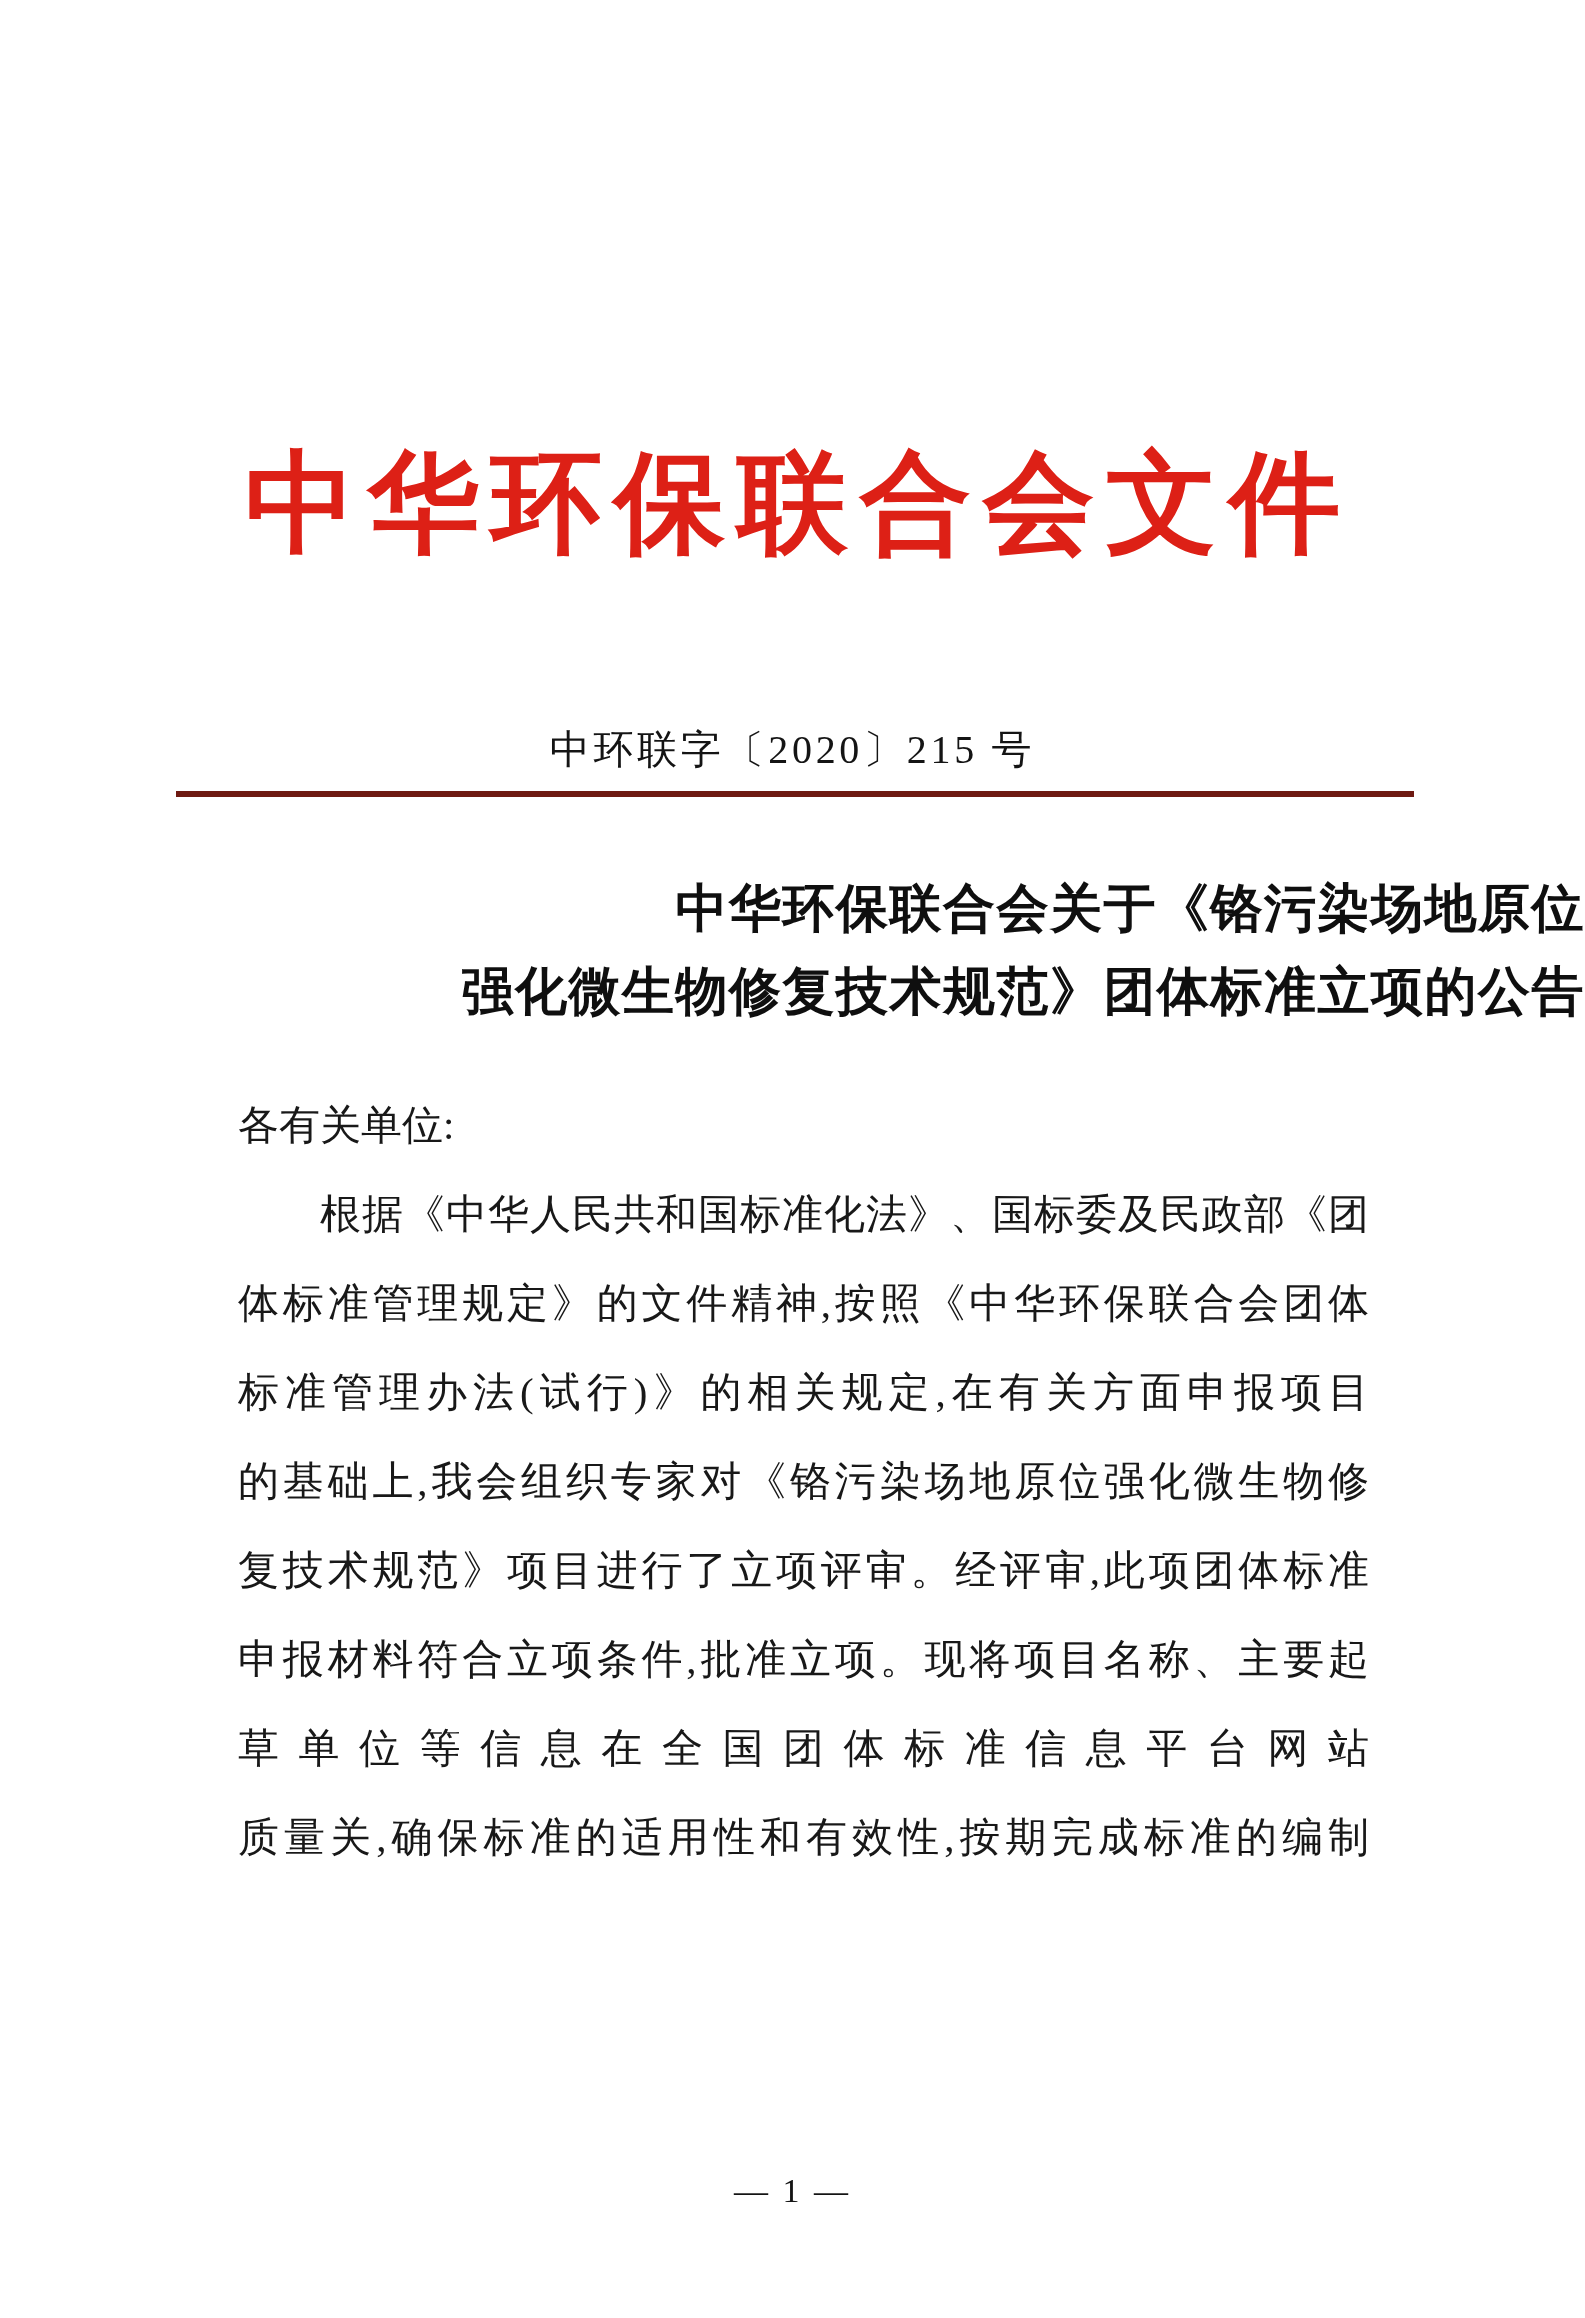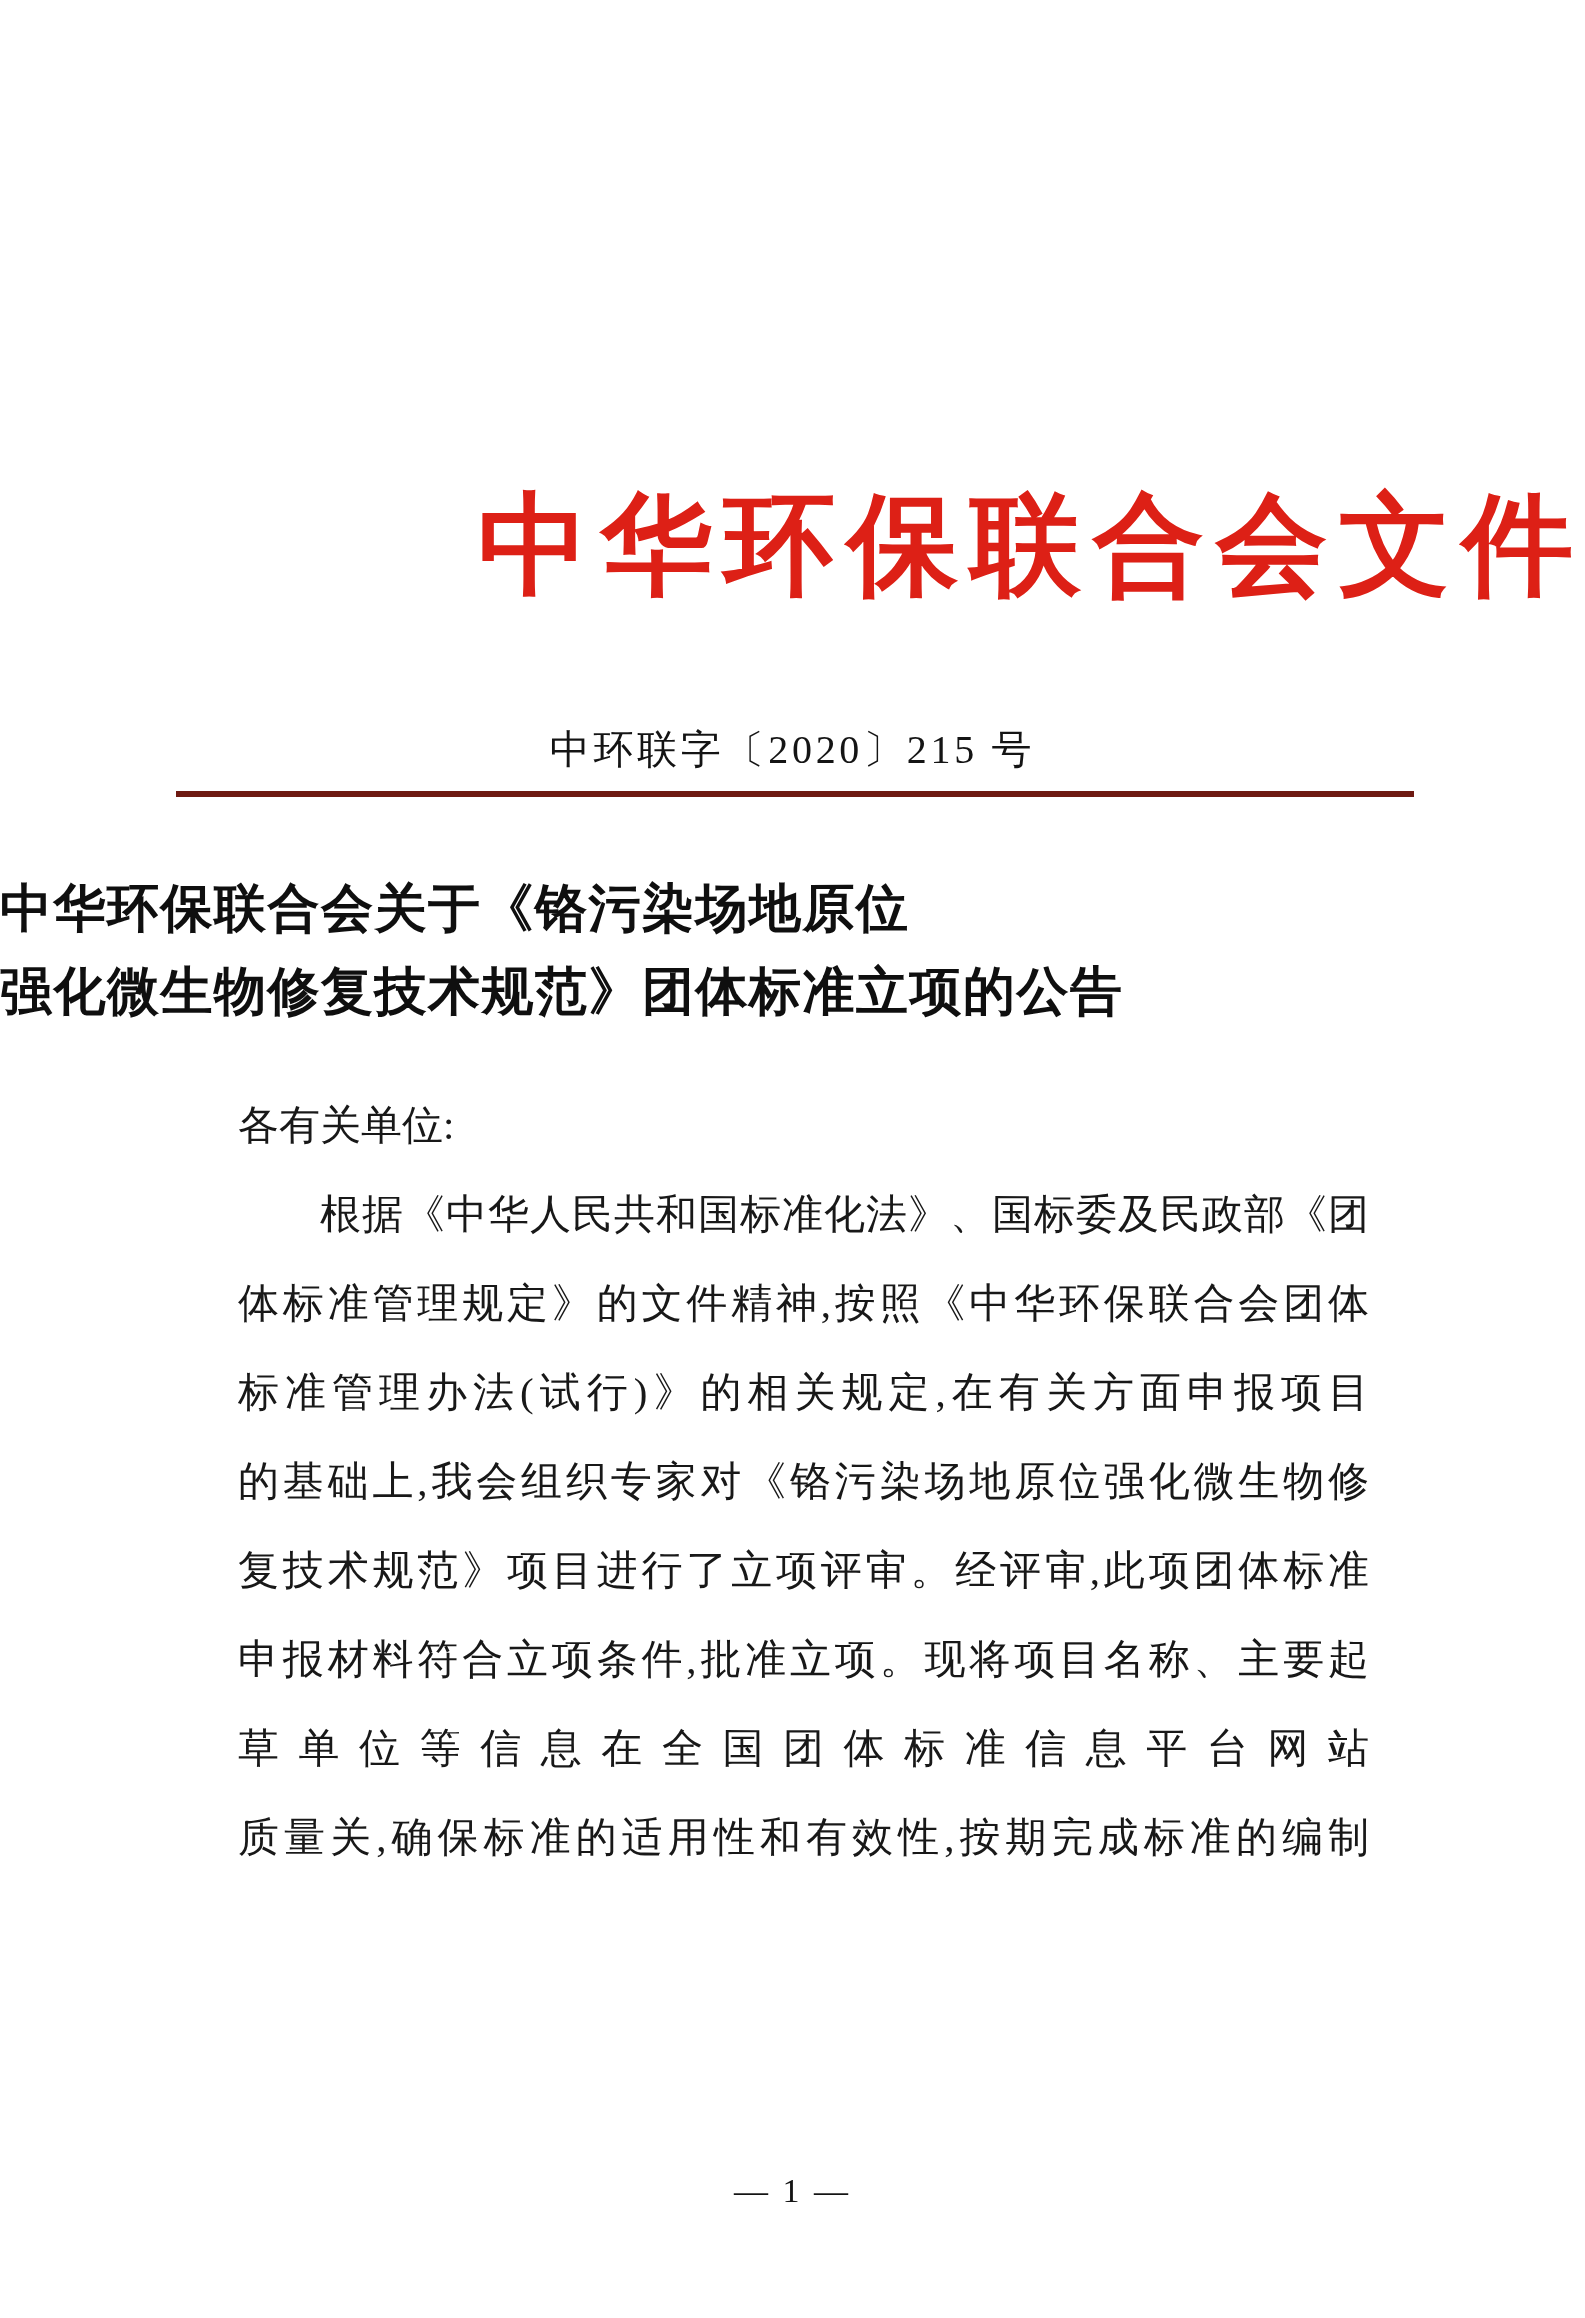--- a/index.html
+++ b/index.html
@@ -15,30 +15,29 @@
     overflow: hidden;
     font-family: "Liberation Serif", "DejaVu Serif", serif;
     color: #1c1c1c;
   }
   
   .letterhead {
     position: absolute;
     top: 441px;
     left: 0;
     width: 100%;
-    text-align: right;
+    text-align: center;
     font-family: "Liberation Serif", "DejaVu Serif", serif;
     font-weight: 900;
     font-size: 111px;
     line-height: 126px;
     color: #dd2016;
     letter-spacing: 12px;
     text-indent: 12px;
     white-space: nowrap;
-    margin-top: 42px;
   }
   
   .doc-number {
     position: absolute;
     top: 719px;
     left: 0;
     width: 100%;
     text-align: center;
     font-size: 40px;
     line-height: 62px;
@@ -54,21 +53,21 @@
     width: 1238px;
     height: 6px;
     background: #6e1a12;
   }
   
   .doc-title {
     position: absolute;
     top: 867px;
     left: 0;
     width: 100%;
-    text-align: left;
+    text-align: right;
     font-family: "Liberation Sans", "DejaVu Sans", sans-serif;
     font-weight: 800;
     font-size: 52px;
     line-height: 83px;
     color: #0f0f0f;
     letter-spacing: 1.5px;
   }
   .doc-title .t-line { white-space: nowrap; }
   
   .body-block {

